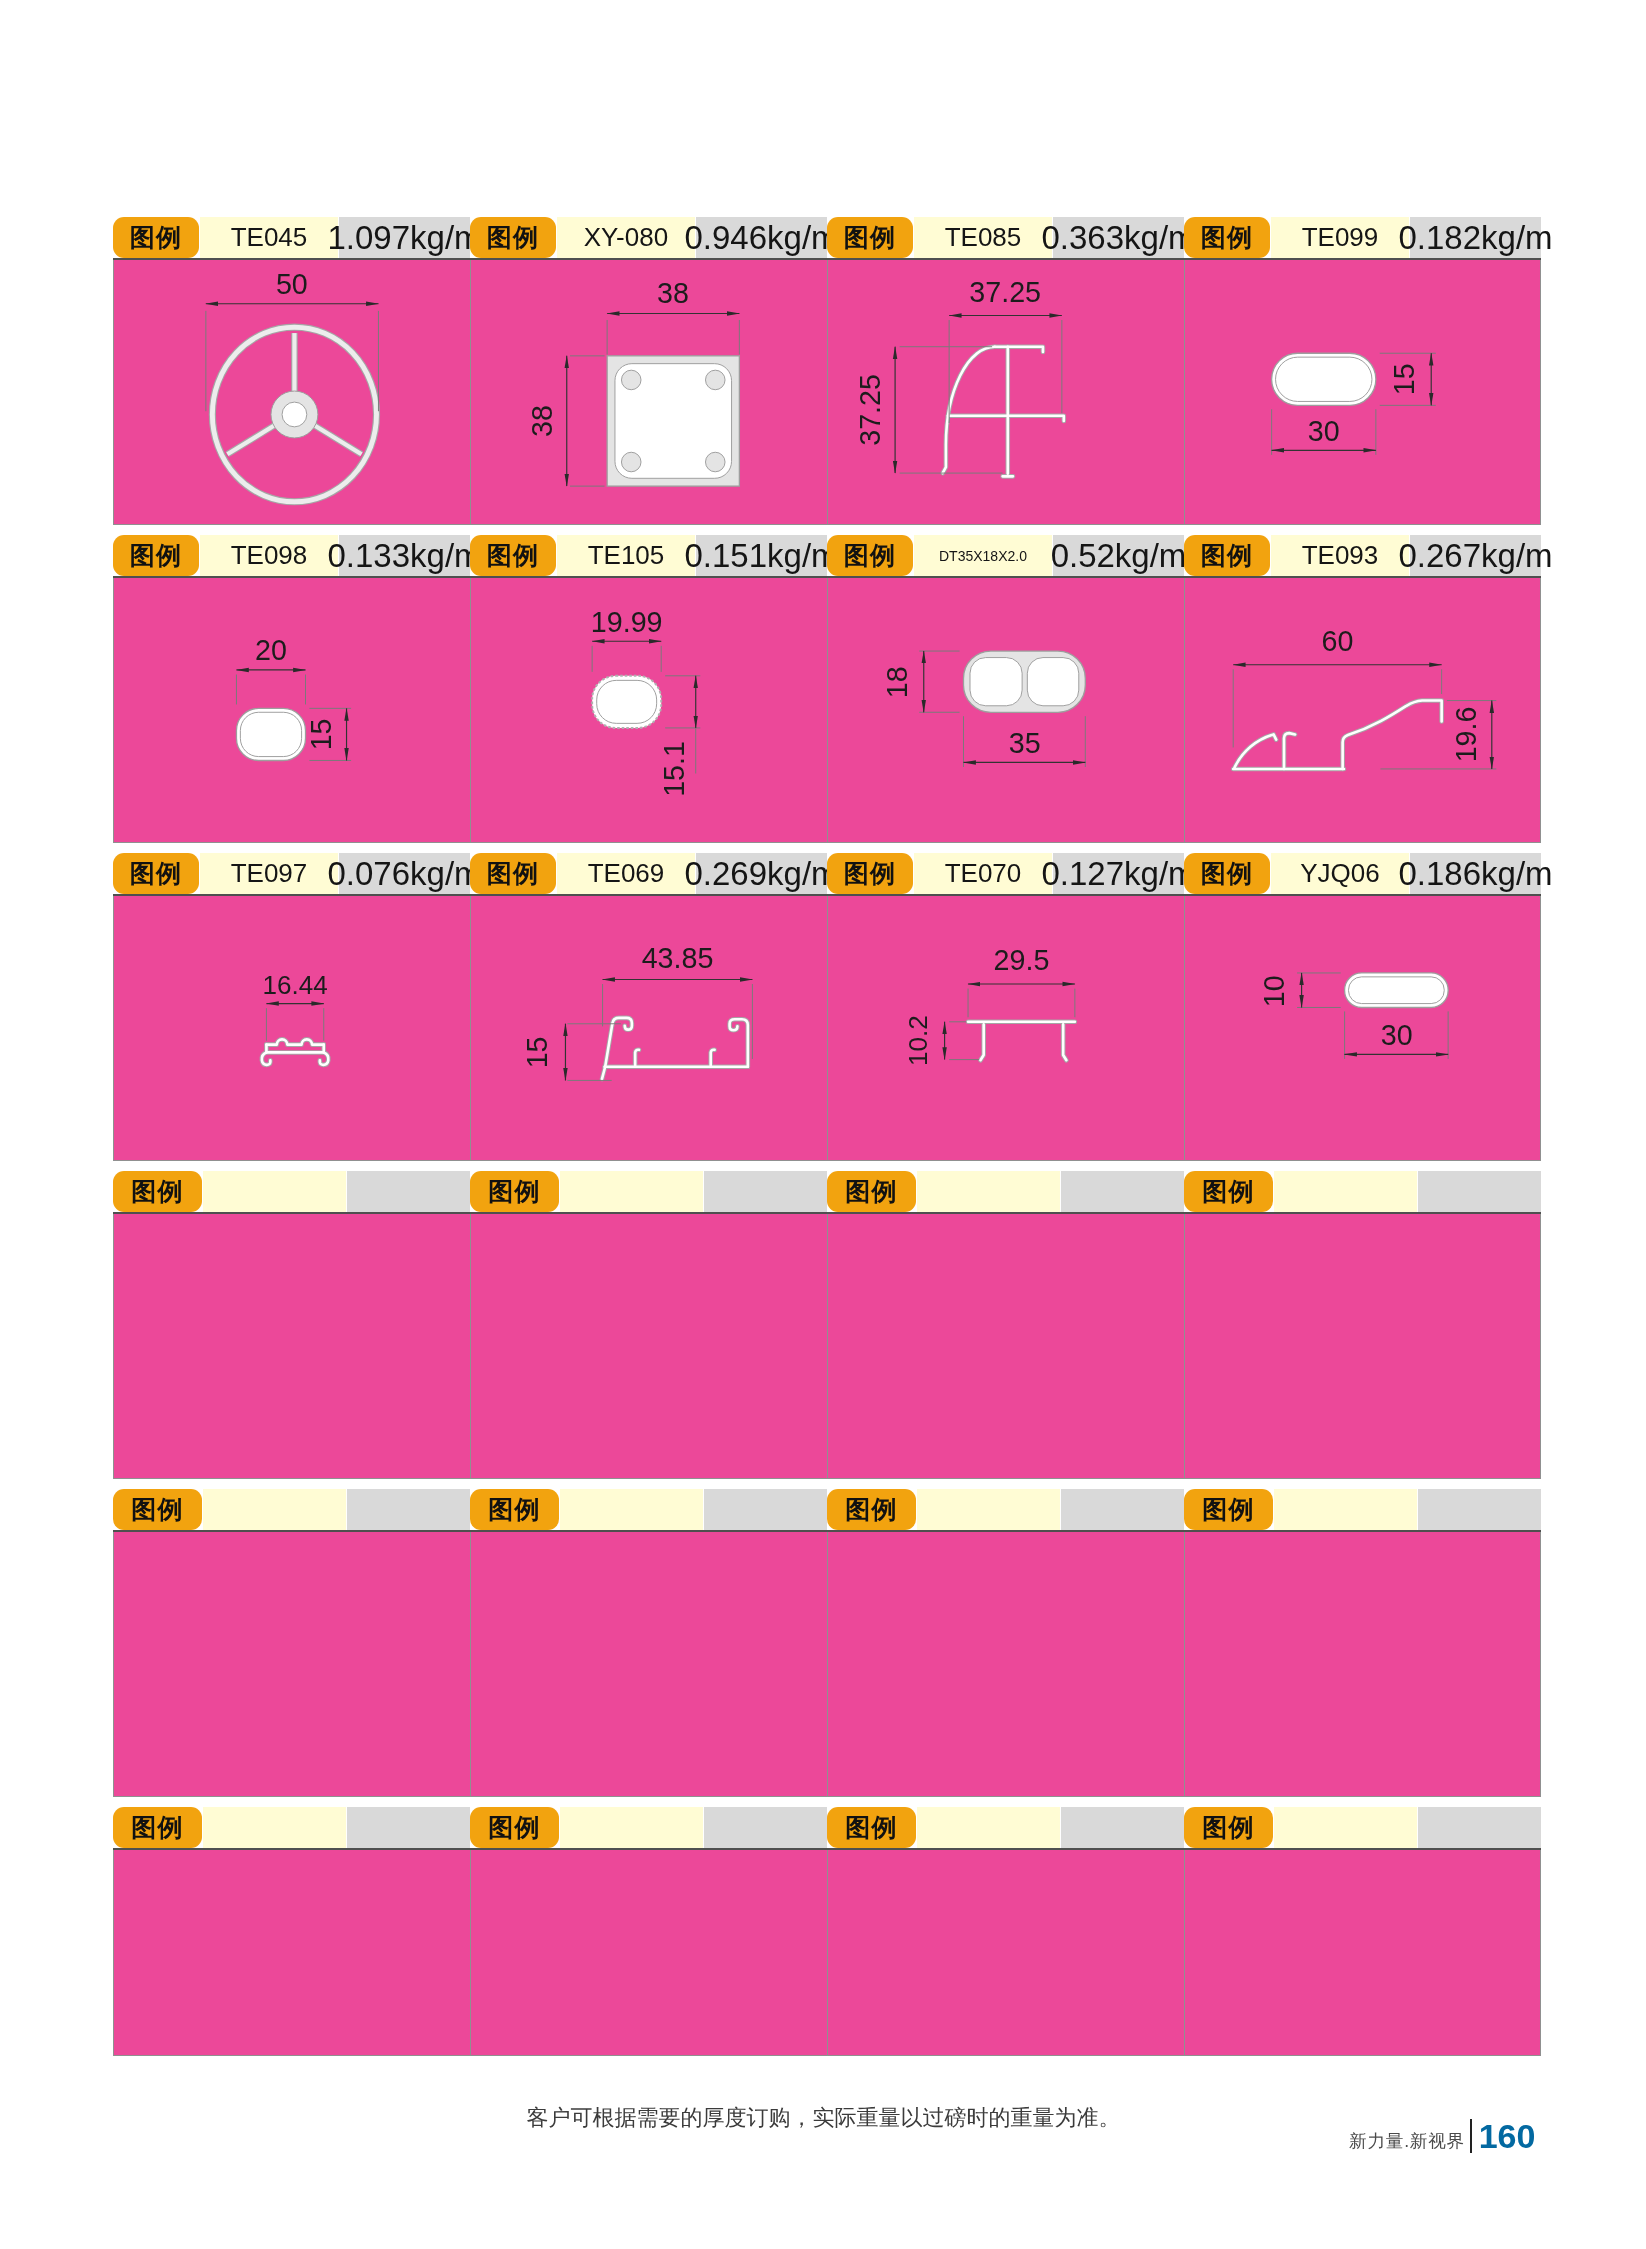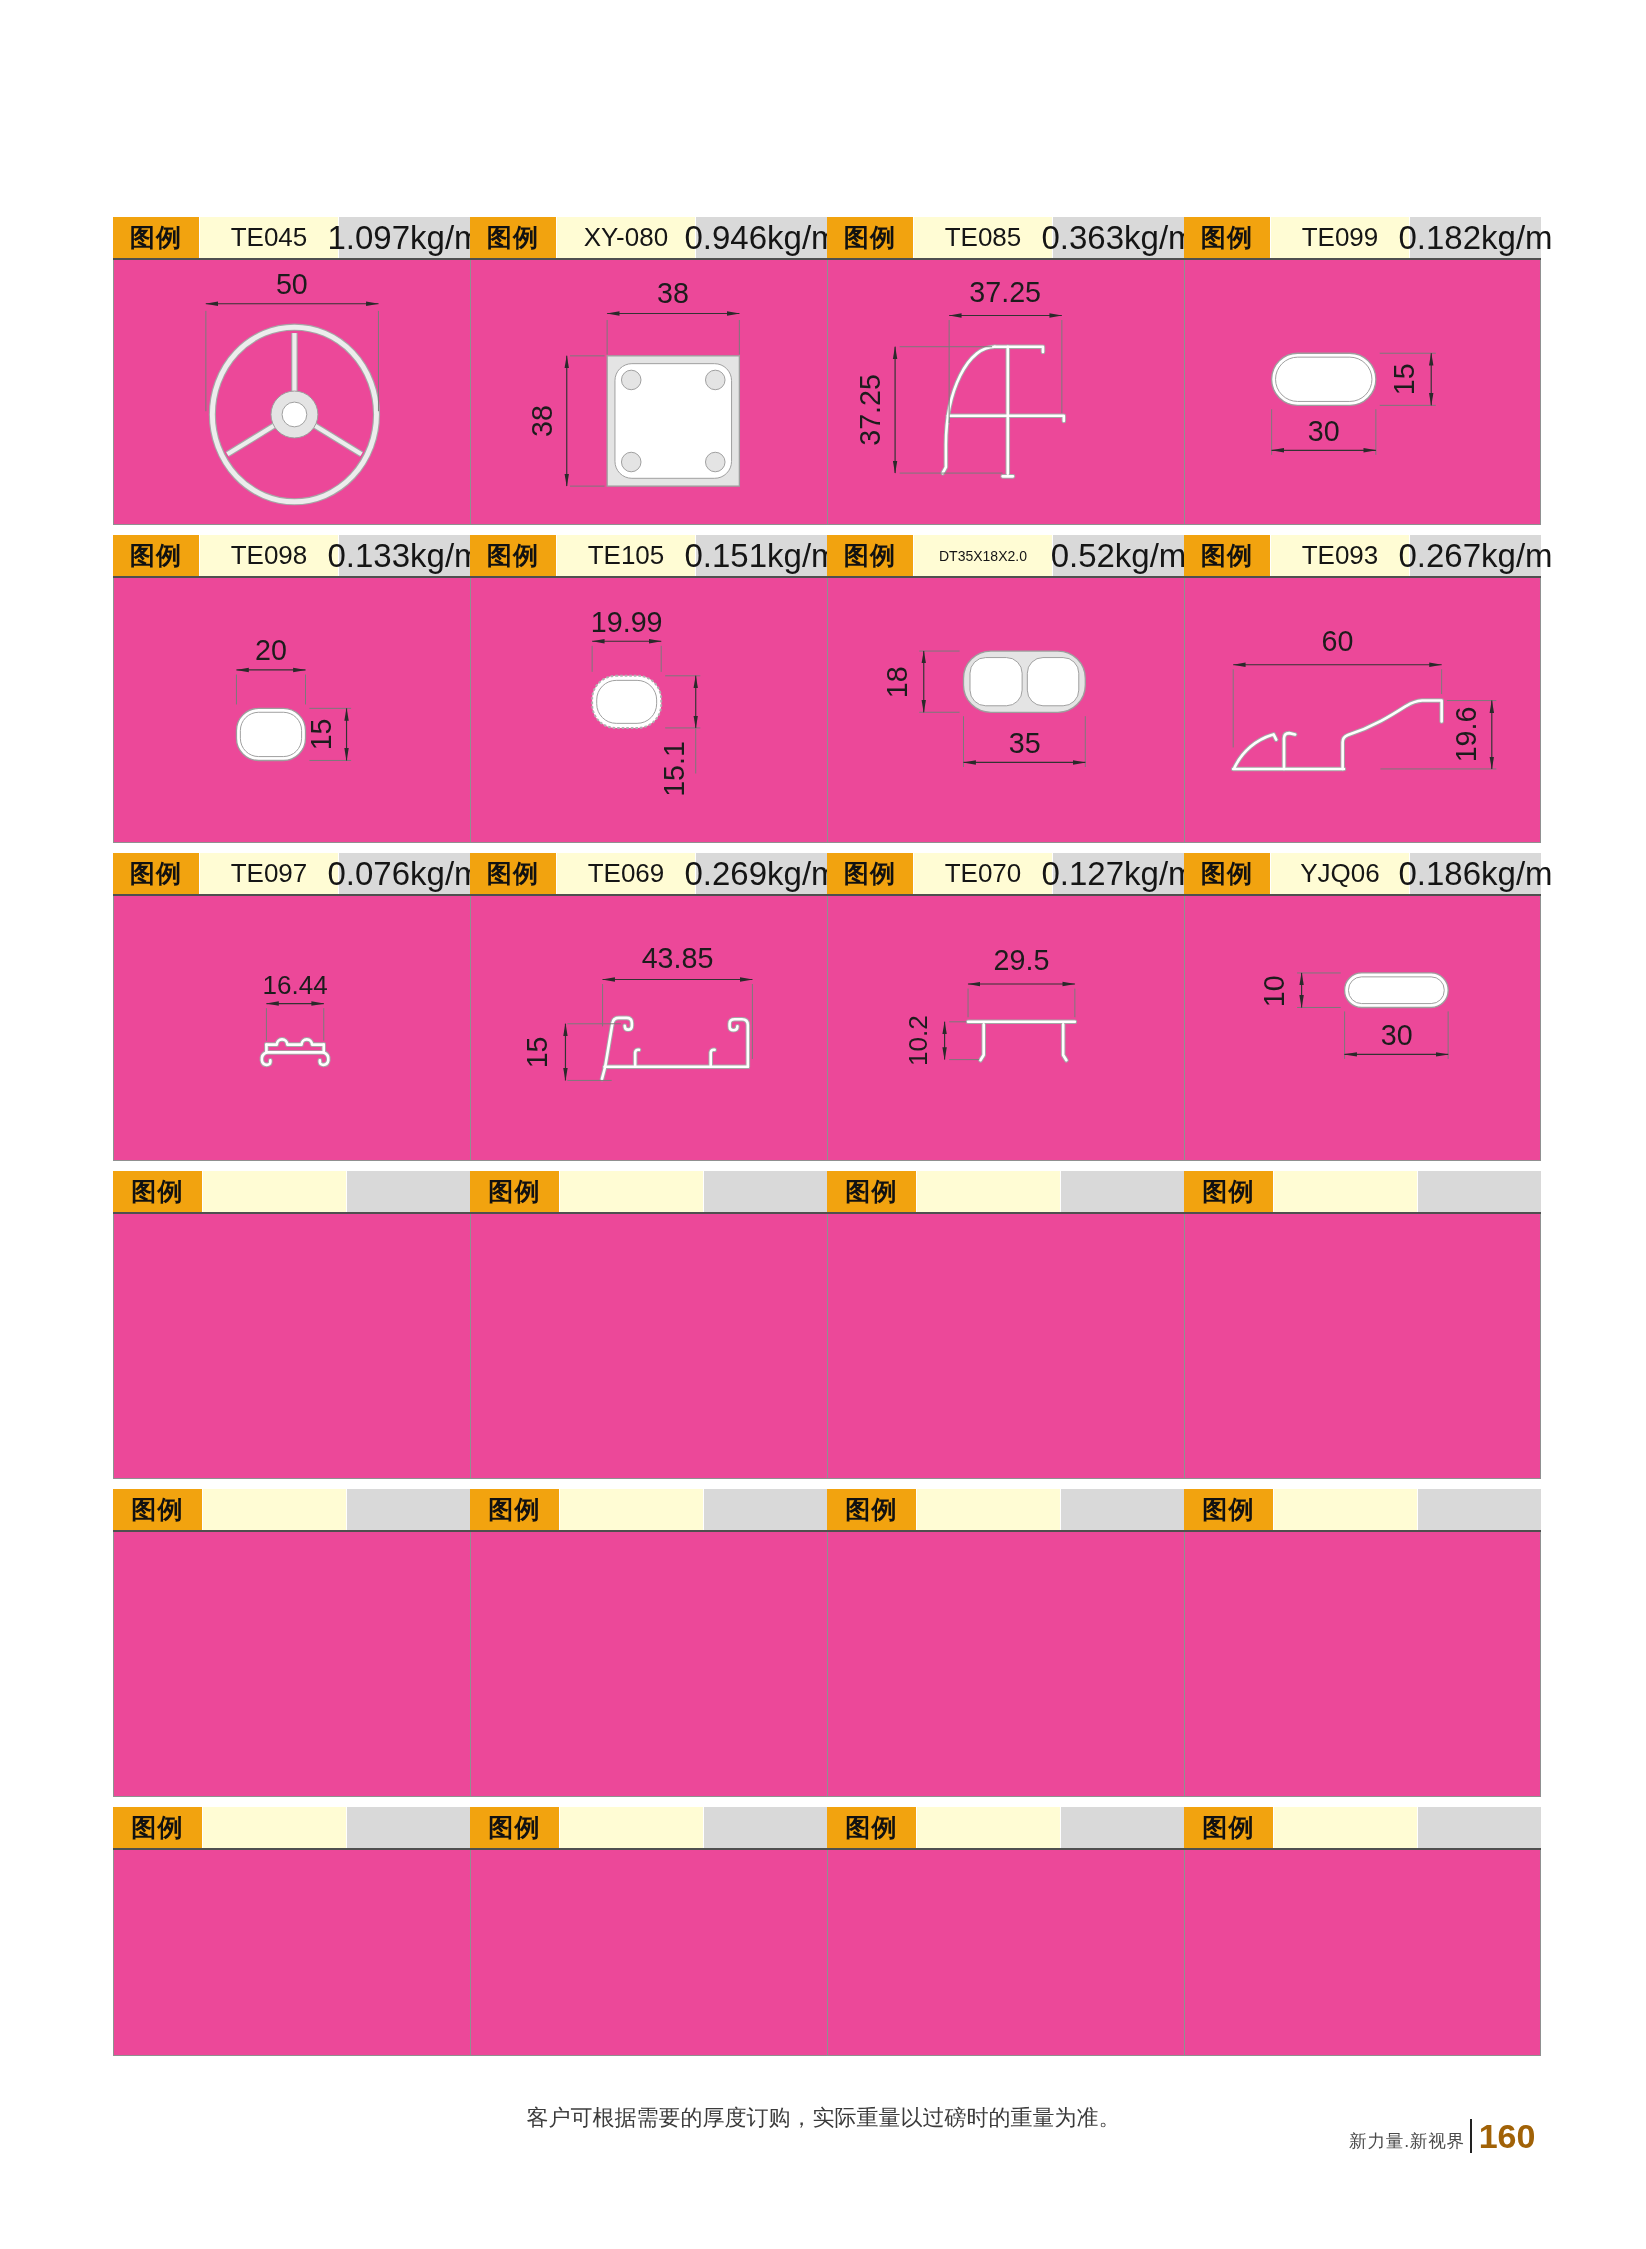--- a/index.html
+++ b/index.html
@@ -2,21 +2,21 @@
 <html style="font-size:10.5px"><head>
 <meta charset="utf-8">
 <style>
   html,body{margin:0;padding:0;background:#ffffff;}
   .page{position:relative;width:1647px;height:2250px;background:#fff;overflow:hidden;
         font-family:"Liberation Sans", sans-serif;}
   .row{position:absolute;left:113px;width:1427px;display:flex;}
   .cell{width:357px;flex:0 0 357px;box-sizing:border-box;}
   .head{height:41px;display:flex;gap:1.3px;border-bottom:2.6px solid #4f4f4f;}
   .box{box-sizing:border-box;display:flex;align-items:center;justify-content:center;}
-  .legend{width:95px;background:#F2A30F;color:#111;font-weight:bold;font-size:25px;letter-spacing:1.3px;}
+  .legend{width:95px;background:#F2A30F;color:#111;font-weight:bold;font-size:25px;letter-spacing:1.3px;border-radius:11px;}
   .code{width:152px;background:#FFFCD4;color:#151515;font-size:26px;}
   .code.small{font-size:14px;}
   .weight{width:131px;background:#D9D9D9;color:#151515;font-size:33px;}
   .draw{position:relative;height:265px;box-sizing:border-box;
         border-left:1.3px solid #909090;border-bottom:1.3px solid #909090;background:#ec4899;}
   .cell:last-child .draw{border-right:1.3px solid #909090;}
   .row.short .draw{height:206px;}
   .draw svg{position:absolute;left:0;top:0;}
   
   .ext{stroke:#7a7a7a;stroke-width:1.5;fill:none;}
@@ -30,21 +30,21 @@
   .spoke-c{stroke:#a6a6a6;stroke-width:10;}
   .spoke-w{stroke:#ededed;stroke-width:6.5;}
   .tube-o{fill:#fff;stroke:#9e9e9e;stroke-width:2;}
   .tube-i{fill:none;stroke:#9e9e9e;stroke-width:1.5;}
   .solid{fill:#e4e4e4;stroke:#9e9e9e;stroke-width:2;}
   .hole{fill:#fff;stroke:#9e9e9e;stroke-width:1.5;}
   .pad{fill:#e4e4e4;stroke:#9e9e9e;stroke-width:1.5;}
   .note{position:absolute;left:0;width:100%;text-align:center;font-size:22px;color:#3b3b3b;margin:0;}
   .brand{position:absolute;left:1349px;top:2119px;display:flex;align-items:flex-end;}
   .brand-name{font-size:17.7px;color:#4a4a4a;letter-spacing:0.7px;}
-  .brand-num{font-size:34px;font-weight:bold;color:#a16207;border-left:2px solid #222;
+  .brand-num{font-size:34px;font-weight:bold;color:#0369a1;border-left:2px solid #222;
              padding-left:6.5px;margin-left:5.2px;line-height:34px;}
 </style>
 </head>
 <body>
 
 <div class="page">
 
 <svg width="0" height="0">
   <defs>
     <marker id="arr" viewBox="0 0 20 8" refX="19" refY="4" markerWidth="20" markerHeight="8" markerUnits="userSpaceOnUse" orient="auto-start-reverse">

